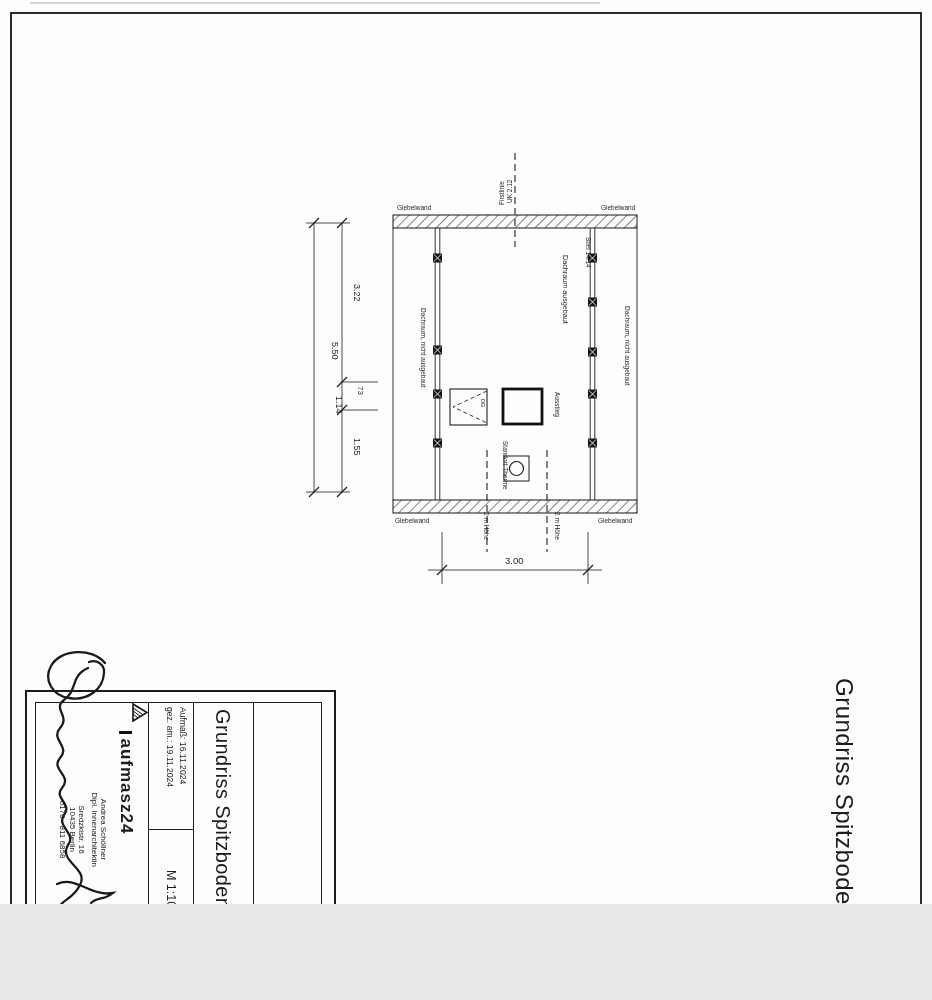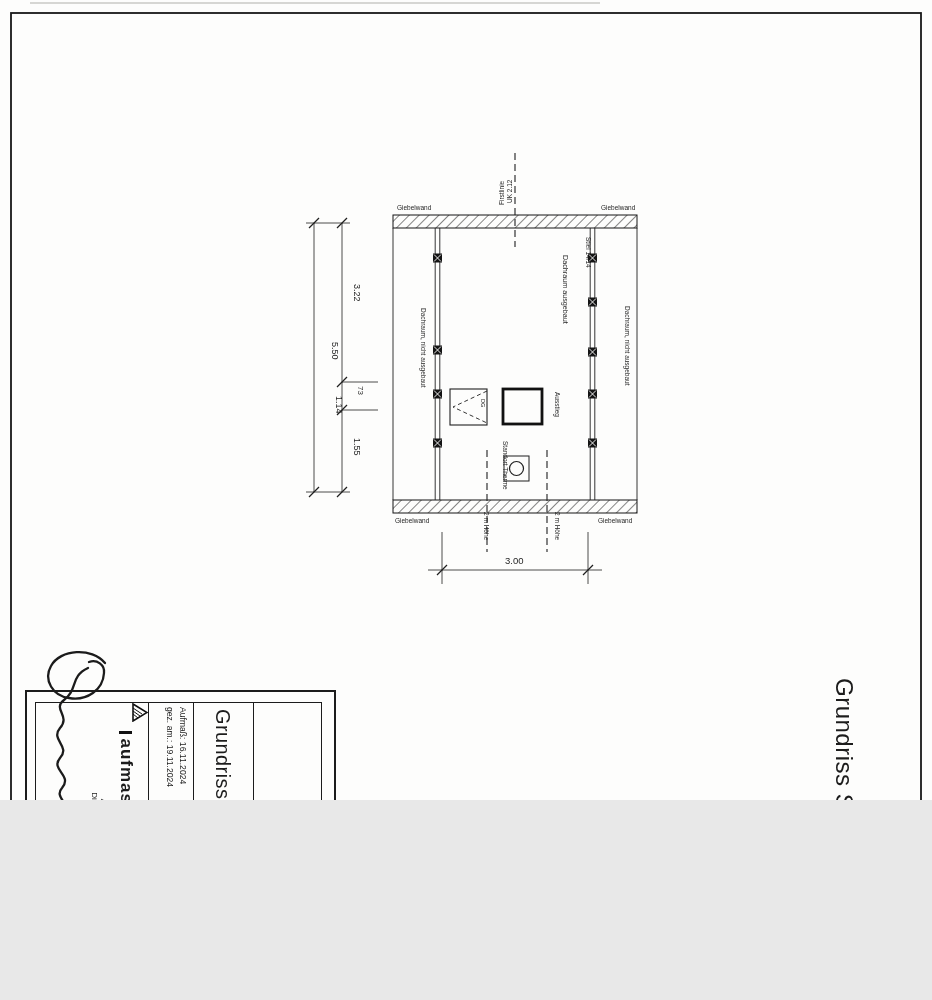--- a/index.html
+++ b/index.html
@@ -1,17 +1,17 @@
 <!DOCTYPE html>
 <html><head>
 <meta charset="utf-8">
 <style>
   html,body{margin:0;padding:0;background:#e8e8e8;}
   #sheet{
-    position:relative;width:932px;height:800px;background:#fdfdfc;
+    position:relative;width:932px;height:904px;background:#fdfdfc;
     font-family:"Liberation Sans",sans-serif;color:#1c1c1c;overflow:hidden;
   }
   svg{position:absolute;left:0;top:0;}
   svg text{font-family:"Liberation Sans",sans-serif;fill:#1f1f1f;}
   .rot{transform-origin:top left;transform:rotate(90deg);position:absolute;}
   
   #tb-outer{position:absolute;left:25px;top:690px;width:307px;height:277px;
     border:2px solid #1c1c1c;background:transparent;}
   #tb-inner{position:absolute;left:8px;top:10px;width:285px;height:253px;
     border:1.4px solid #1c1c1c;}

